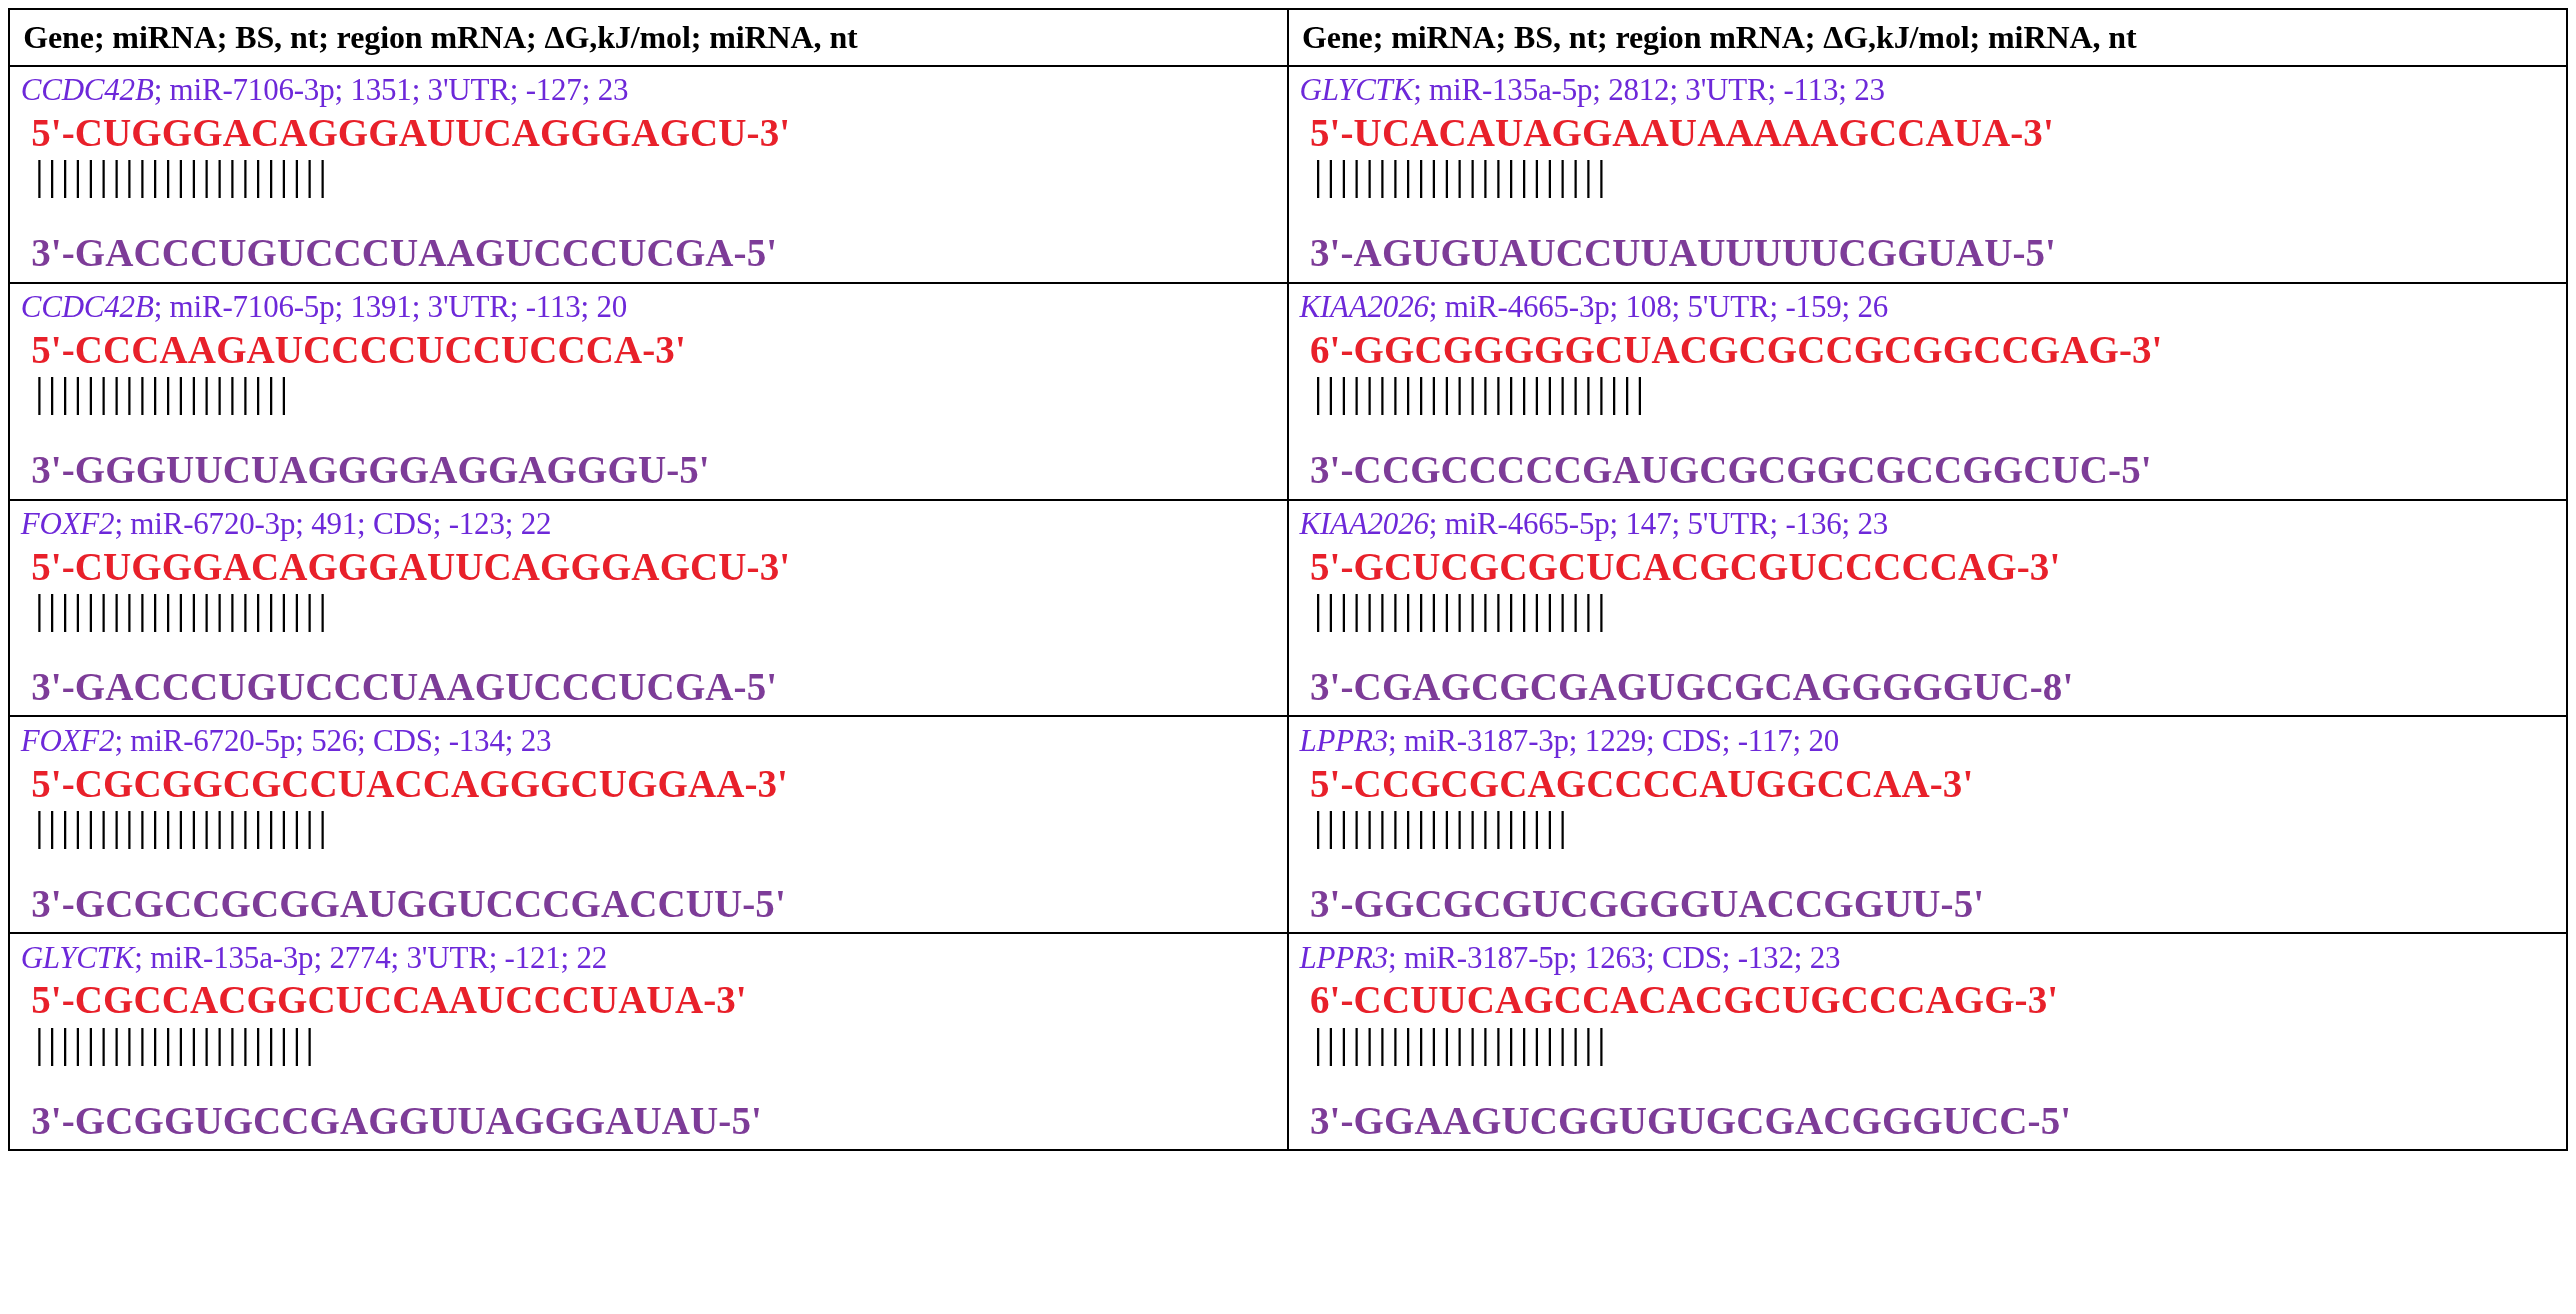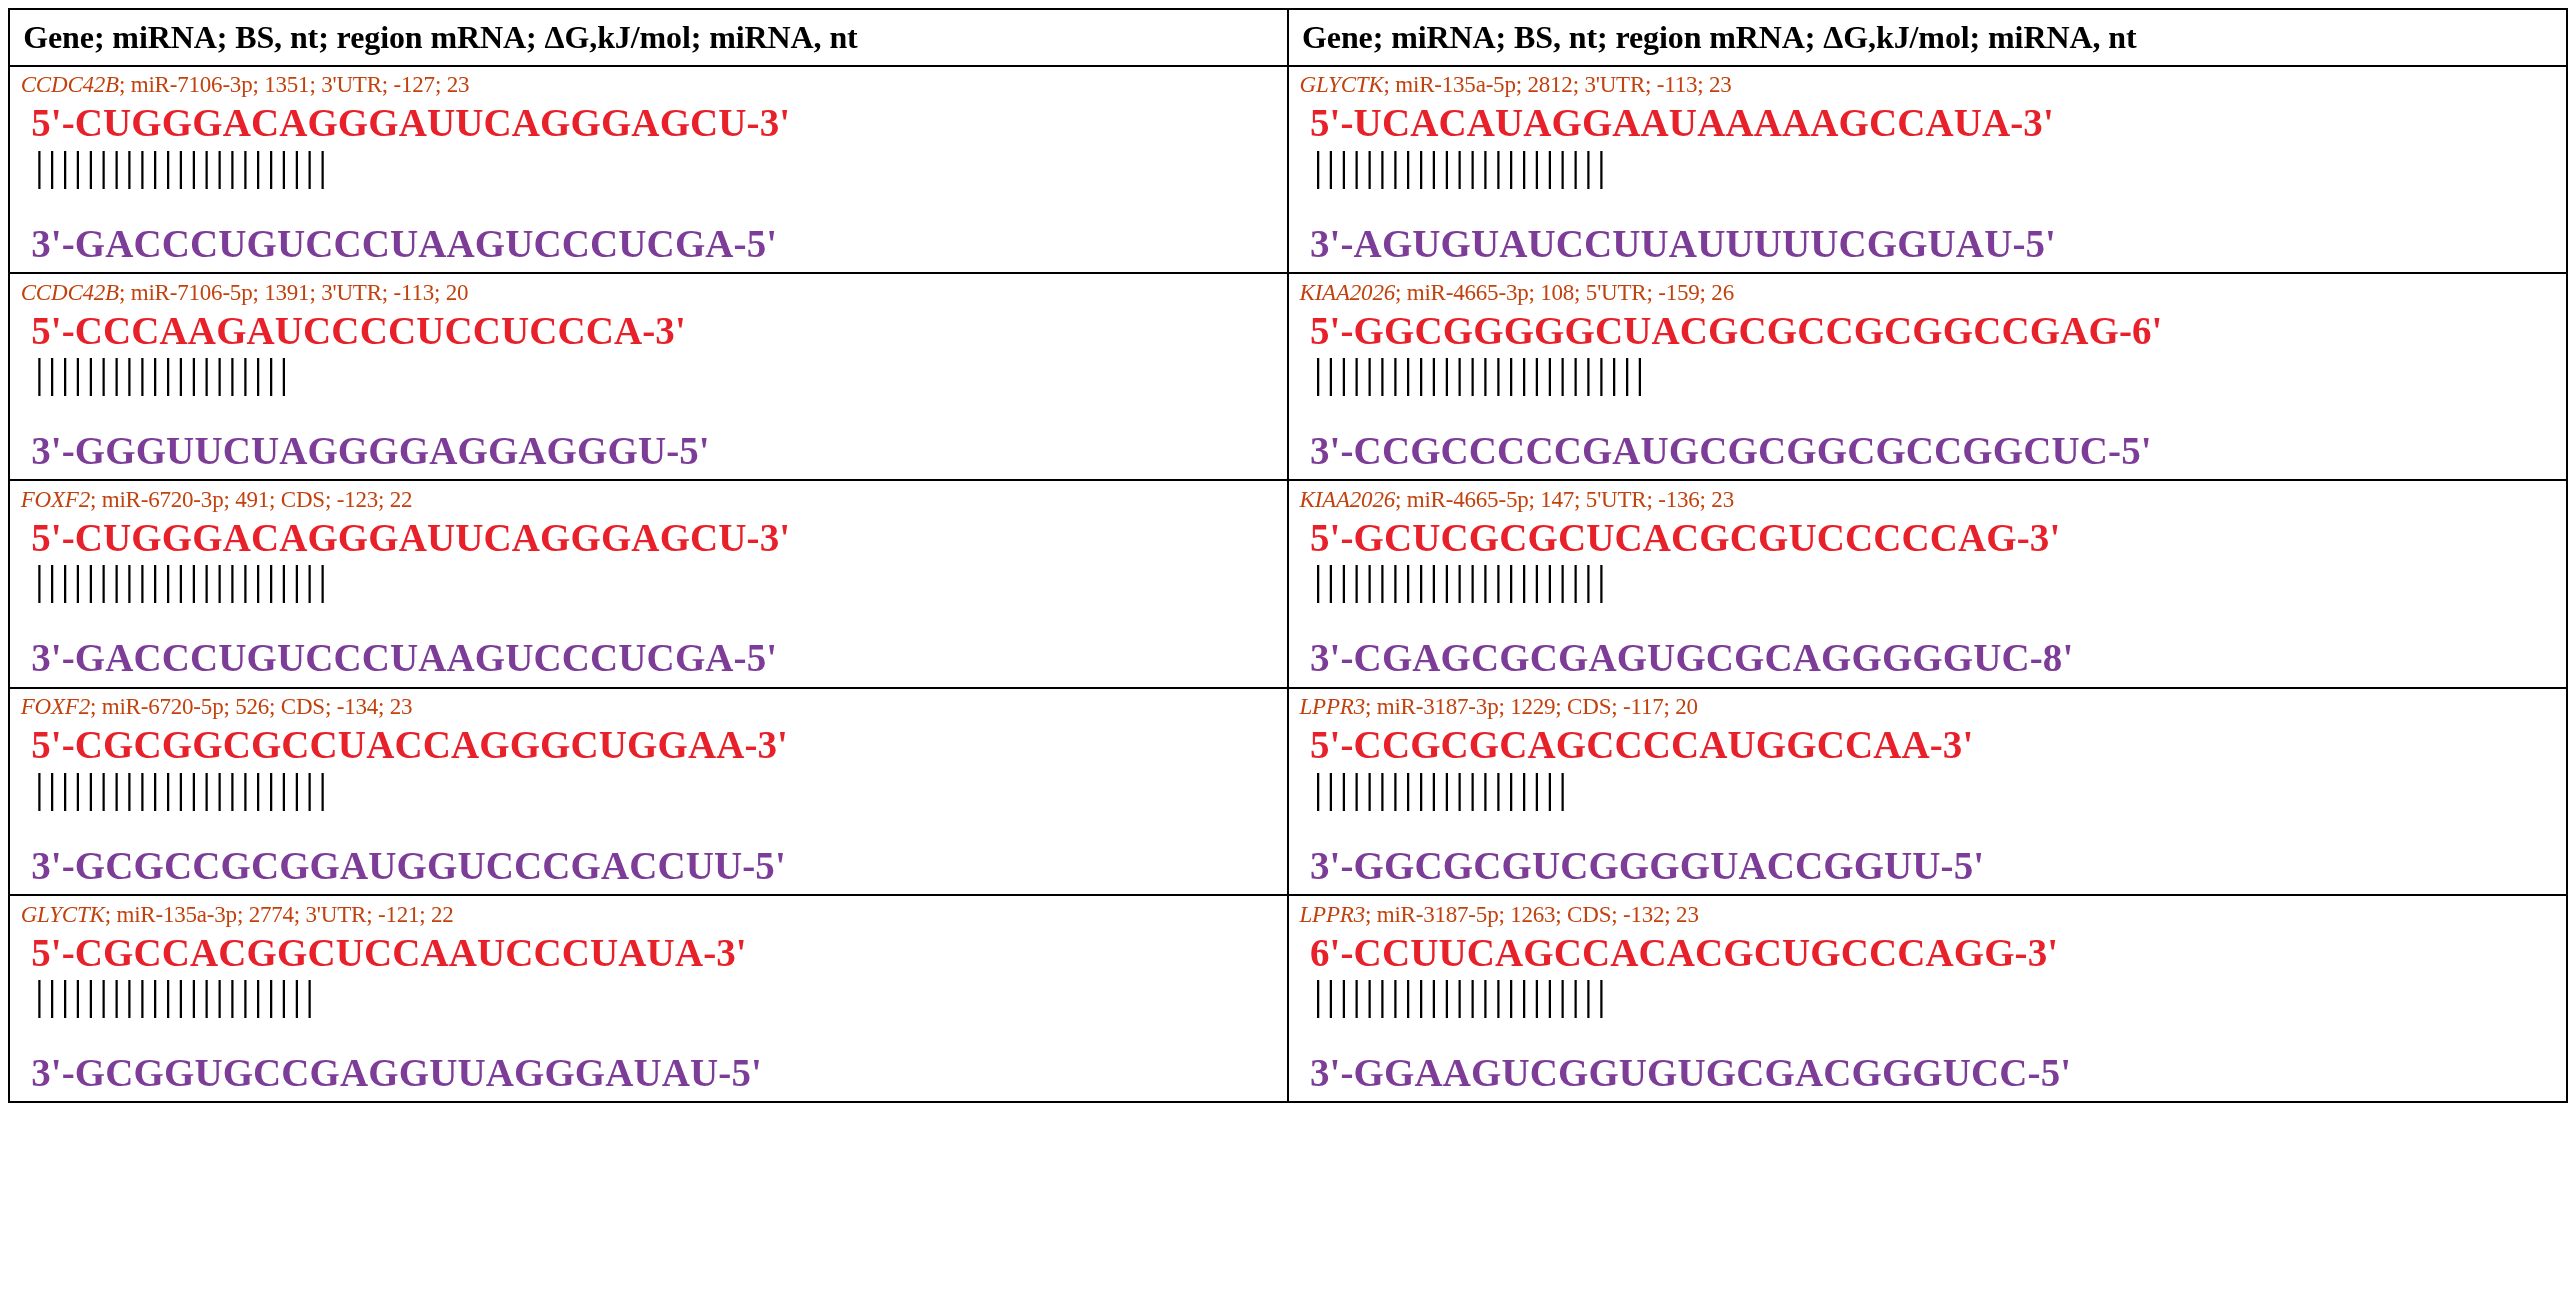--- a/index.html
+++ b/index.html
@@ -36,23 +36,23 @@
     font-weight: bold;
     font-size: 32px;
     line-height: 1.12;
     letter-spacing: -0.1px;
     white-space: nowrap;
   }
   table.bs-table td {
     padding: 4.7px 0 5.8px 10.5px;
   }
   .meta-line {
-    font-size: 23px;
+    font-size: 31px;
     line-height: 1.20;
-    color: #c2410c;
+    color: #6d28d9;
     white-space: nowrap;
     letter-spacing: -0.2px;
     padding-bottom: 2.3px;
   }
   .meta-line .gene {
     font-style: italic;
   }
   .seq {
     font-size: 39px;
     line-height: 1.14;
@@ -116,21 +116,21 @@
           <span class="cell-inner">
             <div class="meta-line"><span class="gene">CCDC42B</span><span>; miR-7106-5p; 1391; 3'UTR; -113; 20</span></div>
             <div class="seq mrna">5'-CCCAAGAUCCCCUCCUCCCA-3'</div>
             <div class="bonds">||||||||||||||||||||</div>
             <div class="seq mirna">3'-GGGUUCUAGGGGAGGAGGGU-5'</div>
           </span>
         </td>
         <td>
           <span class="cell-inner">
             <div class="meta-line"><span class="gene">KIAA2026</span><span>; miR-4665-3p; 108; 5'UTR; -159; 26</span></div>
-            <div class="seq mrna">5'-GGCGGGGGCUACGCGCCGCGGCCGAG-6'</div>
+            <div class="seq mrna">6'-GGCGGGGGCUACGCGCCGCGGCCGAG-3'</div>
             <div class="bonds">||||||||||||||||||||||||||</div>
             <div class="seq mirna">3'-CCGCCCCCGAUGCGCGGCGCCGGCUC-5'</div>
           </span>
         </td>
       </tr>
 
       <tr>
         <td>
           <span class="cell-inner">
             <div class="meta-line"><span class="gene">FOXF2</span><span>; miR-6720-3p; 491; CDS; -123; 22</span></div>

